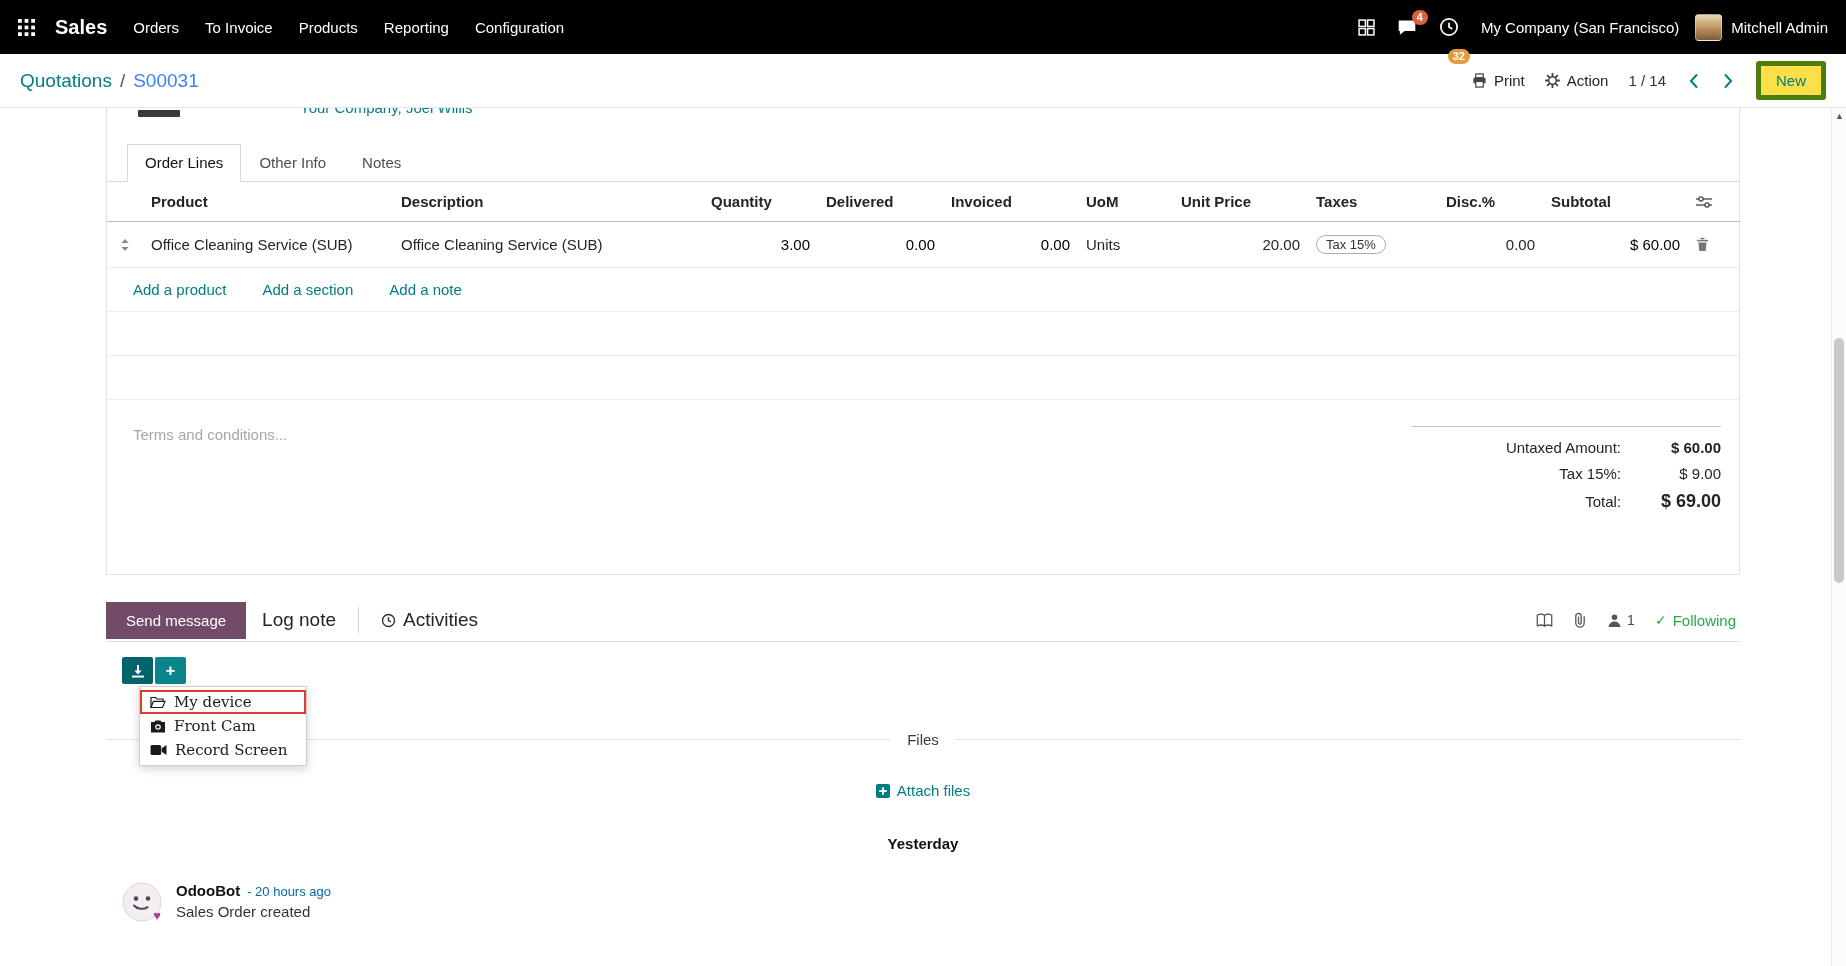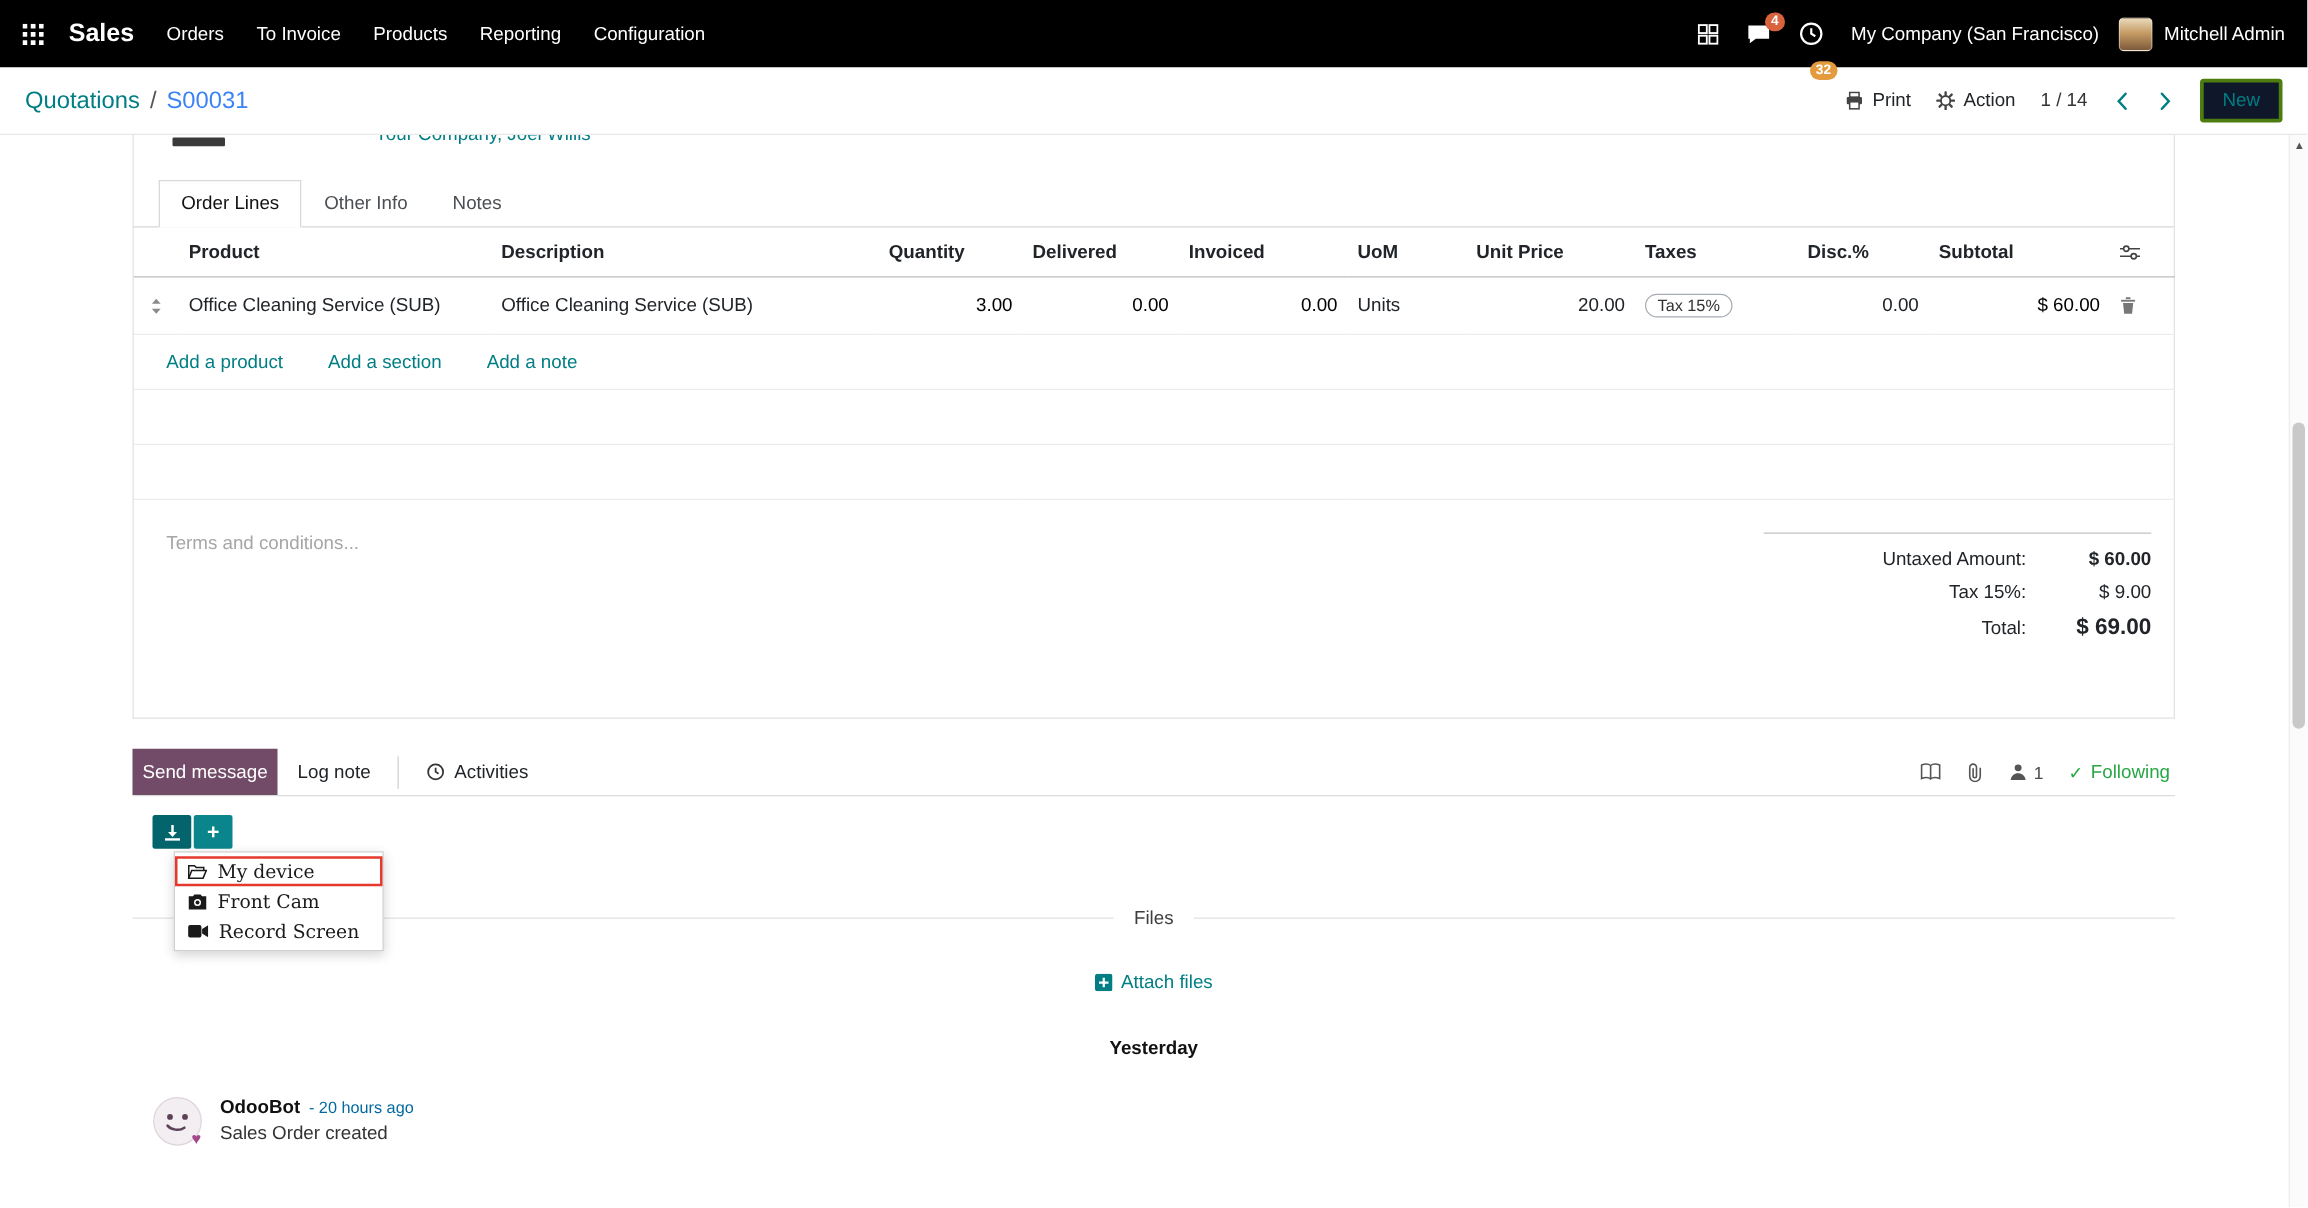--- a/index.html
+++ b/index.html
@@ -26,21 +26,21 @@
   
   .control-panel { height:54px; display:flex; align-items:center; justify-content:space-between; padding:0 20px; background:#fff; border-bottom:1px solid #e8e8e8; }
   .breadcrumb { font-size:19px; display:flex; align-items:center; gap:8px; }
   .breadcrumb .parent { color:#017e84; cursor:pointer; }
   .breadcrumb .sep { color:#555; }
   .breadcrumb .record { color:#3b82f6; }
   .cp-right { display:flex; align-items:center; gap:20px; }
   .cp-btn { display:inline-flex; align-items:center; gap:7px; background:none; border:none; font-size:15px; color:#212529; cursor:pointer; font-family:inherit; }
   .pager { font-size:15px; color:#333; }
   .chev-btn { background:none; border:none; cursor:pointer; padding:2px; }
-  .new-btn { border:3px solid #4d7c0f; background:#0f172a; color:#017e84; font-size:15px; padding:6px 15px; border-radius:3px; cursor:pointer; font-family:inherit; }
+  .new-btn { border:5px solid #4d7c0f; background:#fde047; color:#017e84; font-size:15px; padding:6px 15px; border-radius:3px; cursor:pointer; font-family:inherit; }
 
   
   .content { position:relative; height:858px; background:#fff; }
   .main-wrap { width:1634px; margin:0 auto; }
 
   
   .scrollbar { position:absolute; right:0; top:0; bottom:0; width:15px; background:#fbfbfb; border-left:1px solid #ededed; }
   .scroll-up { position:absolute; top:3px; left:0; width:15px; text-align:center; font-size:9px; color:#555; cursor:pointer; }
   .scroll-thumb { position:absolute; top:230px; left:2px; width:10px; height:245px; background:#c9c9c9; border-radius:6px; cursor:pointer; }
 
@@ -76,22 +76,22 @@
   .t-label { color:#212529; font-size:15px; }
   .t-val { width:100px; text-align:right; font-size:15px; color:#212529; }
   .t-row.untaxed .t-val { font-weight:700; }
   .t-row.total .t-label { font-size:15px; }
   .t-row.total .t-val { font-size:18px; font-weight:700; }
 
   
   .chatter { margin-top:24px; }
   .chatter-topbar { display:flex; justify-content:space-between; align-items:center; border-bottom:1px solid #dcdcdc; }
   .chat-btns { display:flex; align-items:center; }
-  .send-btn { background:#714B67; color:#fff; border:none; padding:10px 8px; font-size:15px; cursor:pointer; font-family:inherit; }
-  .plain-btn { background:none; border:none; padding:10px 16px; font-size:15px; color:#212529; cursor:pointer; font-family:inherit; display:inline-flex; align-items:center; gap:7px; }
+  .send-btn { background:#714B67; color:#fff; border:none; padding:10px 20px; font-size:15px; cursor:pointer; font-family:inherit; }
+  .plain-btn { background:none; border:none; padding:10px 16px; font-size:19px; color:#212529; cursor:pointer; font-family:inherit; display:inline-flex; align-items:center; gap:7px; }
   .vsep { width:1px; height:26px; background:#d0d0d0; margin:0 6px; }
   .chat-icons { display:flex; align-items:center; gap:20px; padding-right:4px; color:#4a4a4a; }
   .c-icon { display:inline-flex; align-items:center; gap:5px; cursor:pointer; font-size:14px; color:#4a4a4a; }
   .following { color:#28a745; font-size:15px; display:inline-flex; align-items:center; gap:6px; cursor:pointer; }
   .check-glyph { font-size:14px; }
 
   .attach-zone { position:relative; margin-top:15px; height:30px; padding-left:16px; display:flex; gap:2px; }
   .file-btn { width:31px; height:27px; border:none; cursor:pointer; display:inline-flex; align-items:center; justify-content:center; border-radius:2px; }
   .download-btn { background:#03656b; }
   .plus-btn { background:#0b858c; color:#fff; font-size:17px; font-weight:700; line-height:1; }

